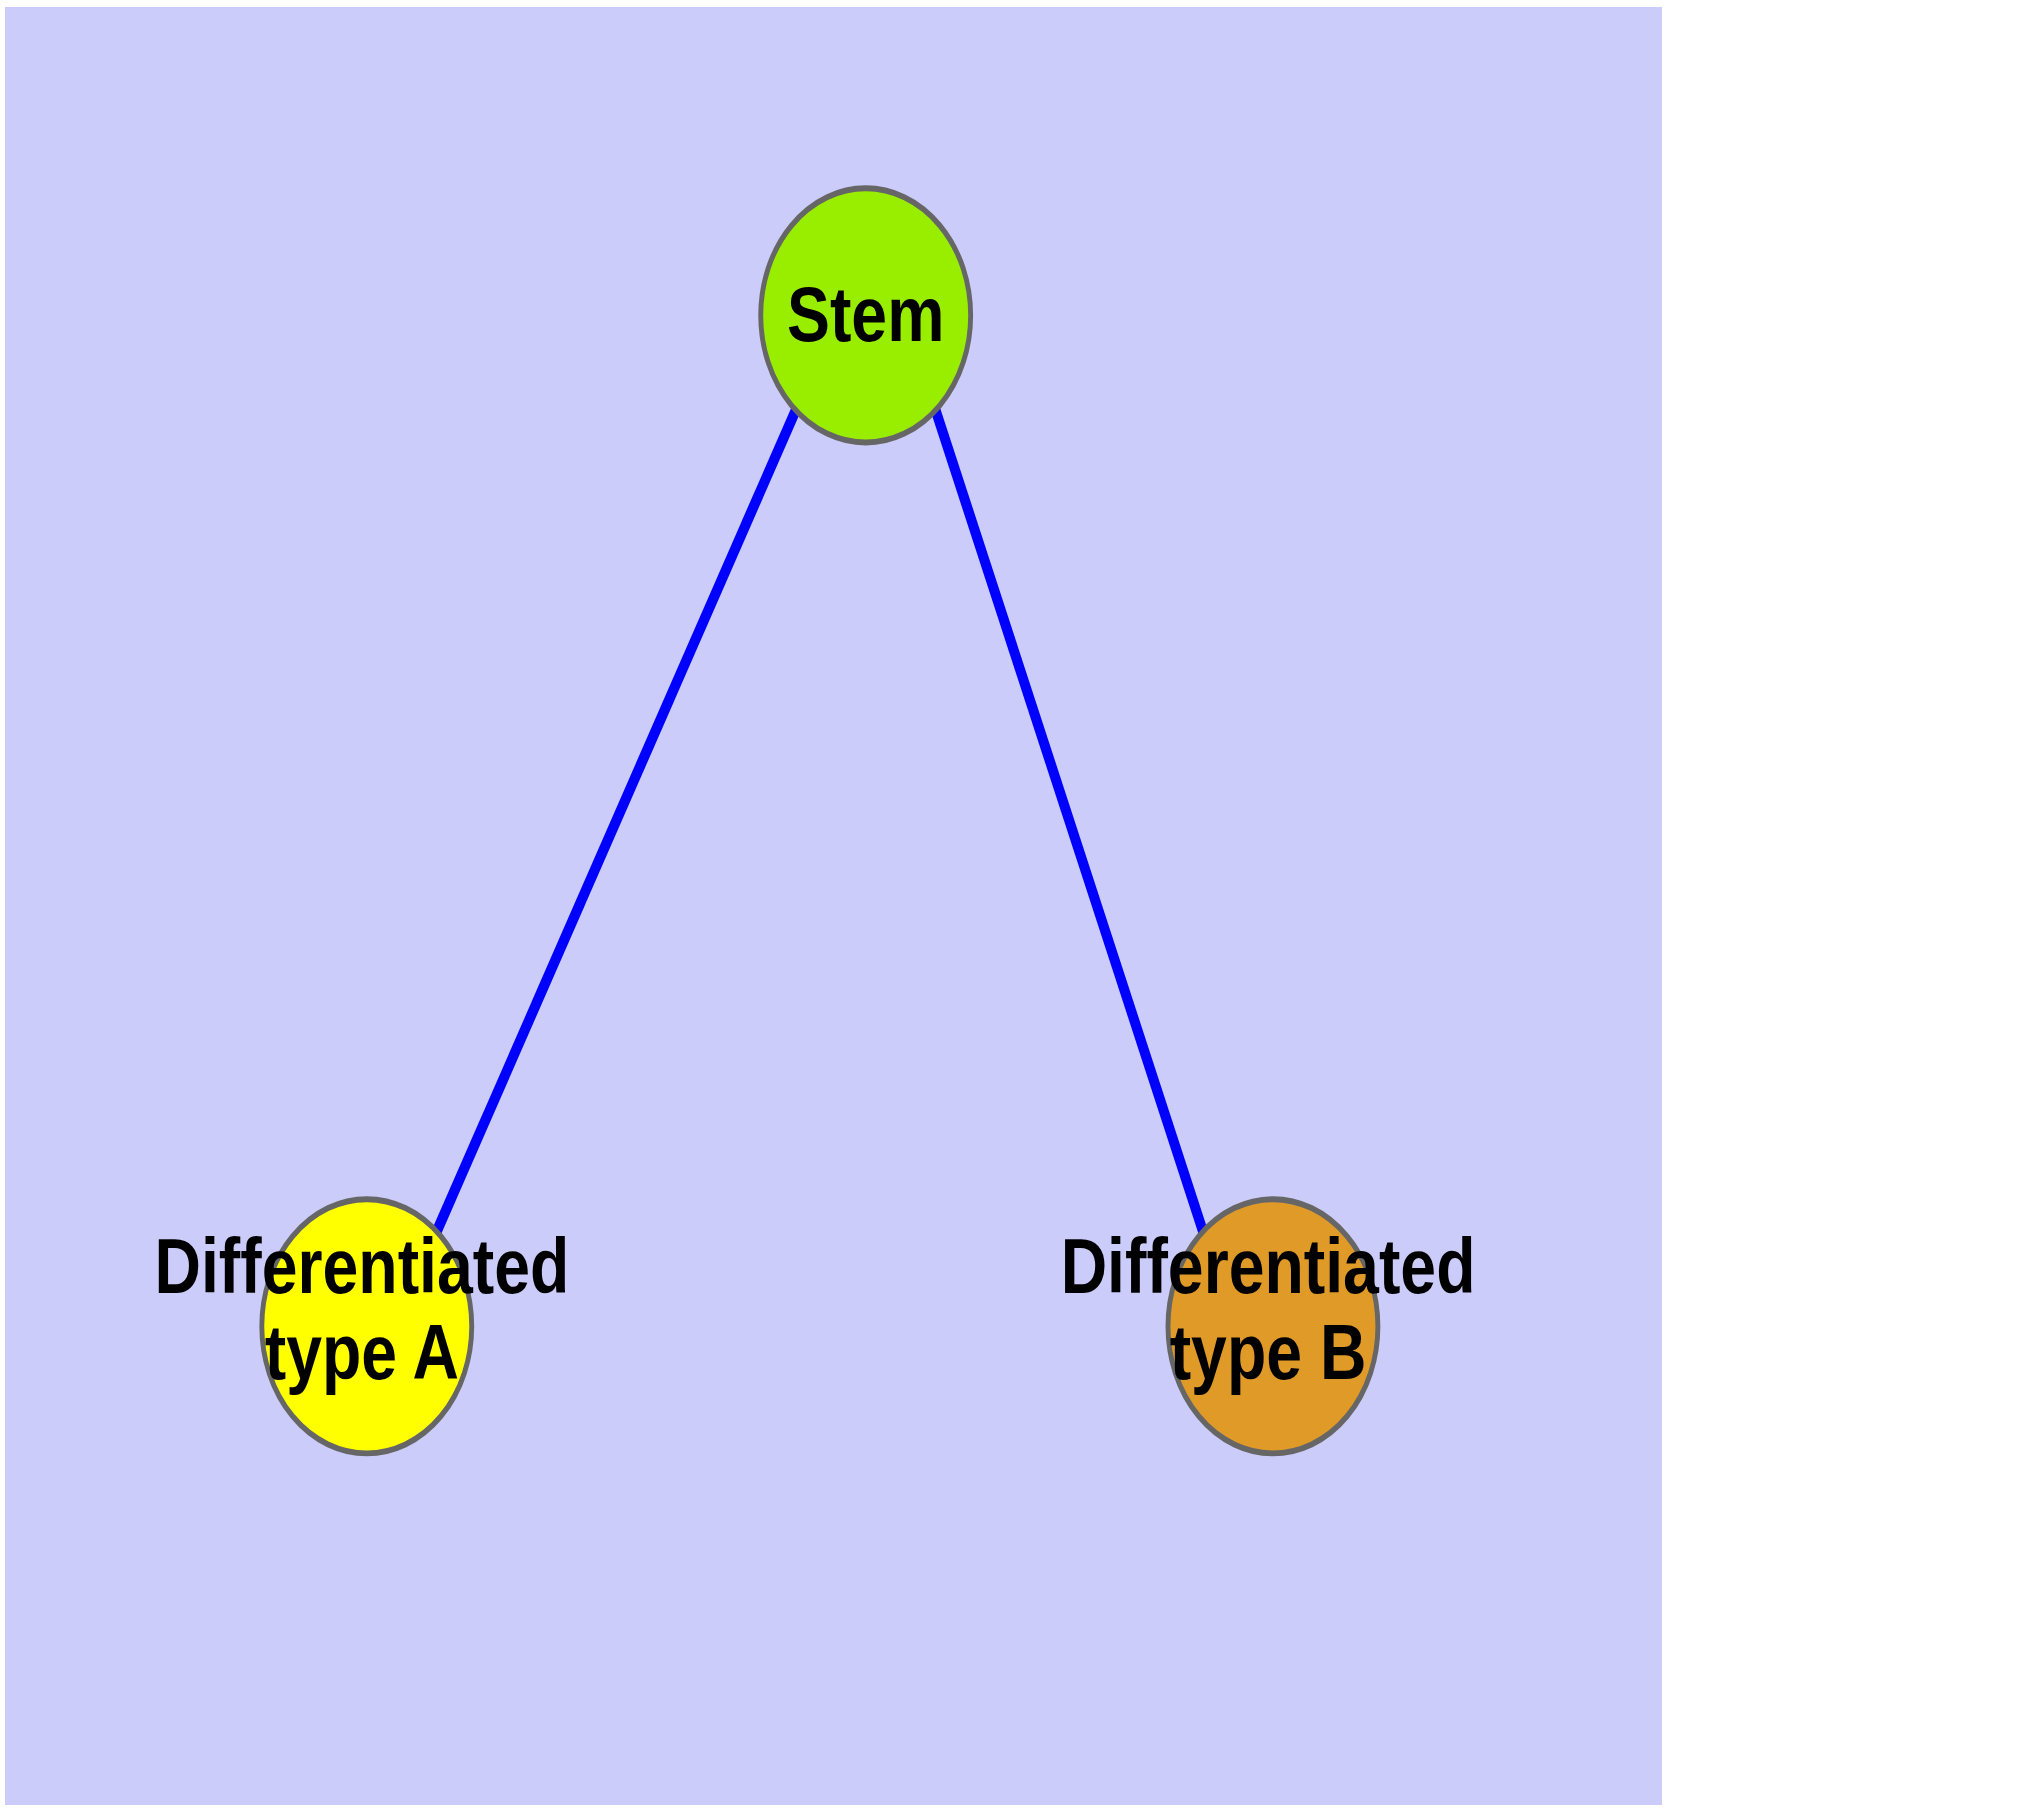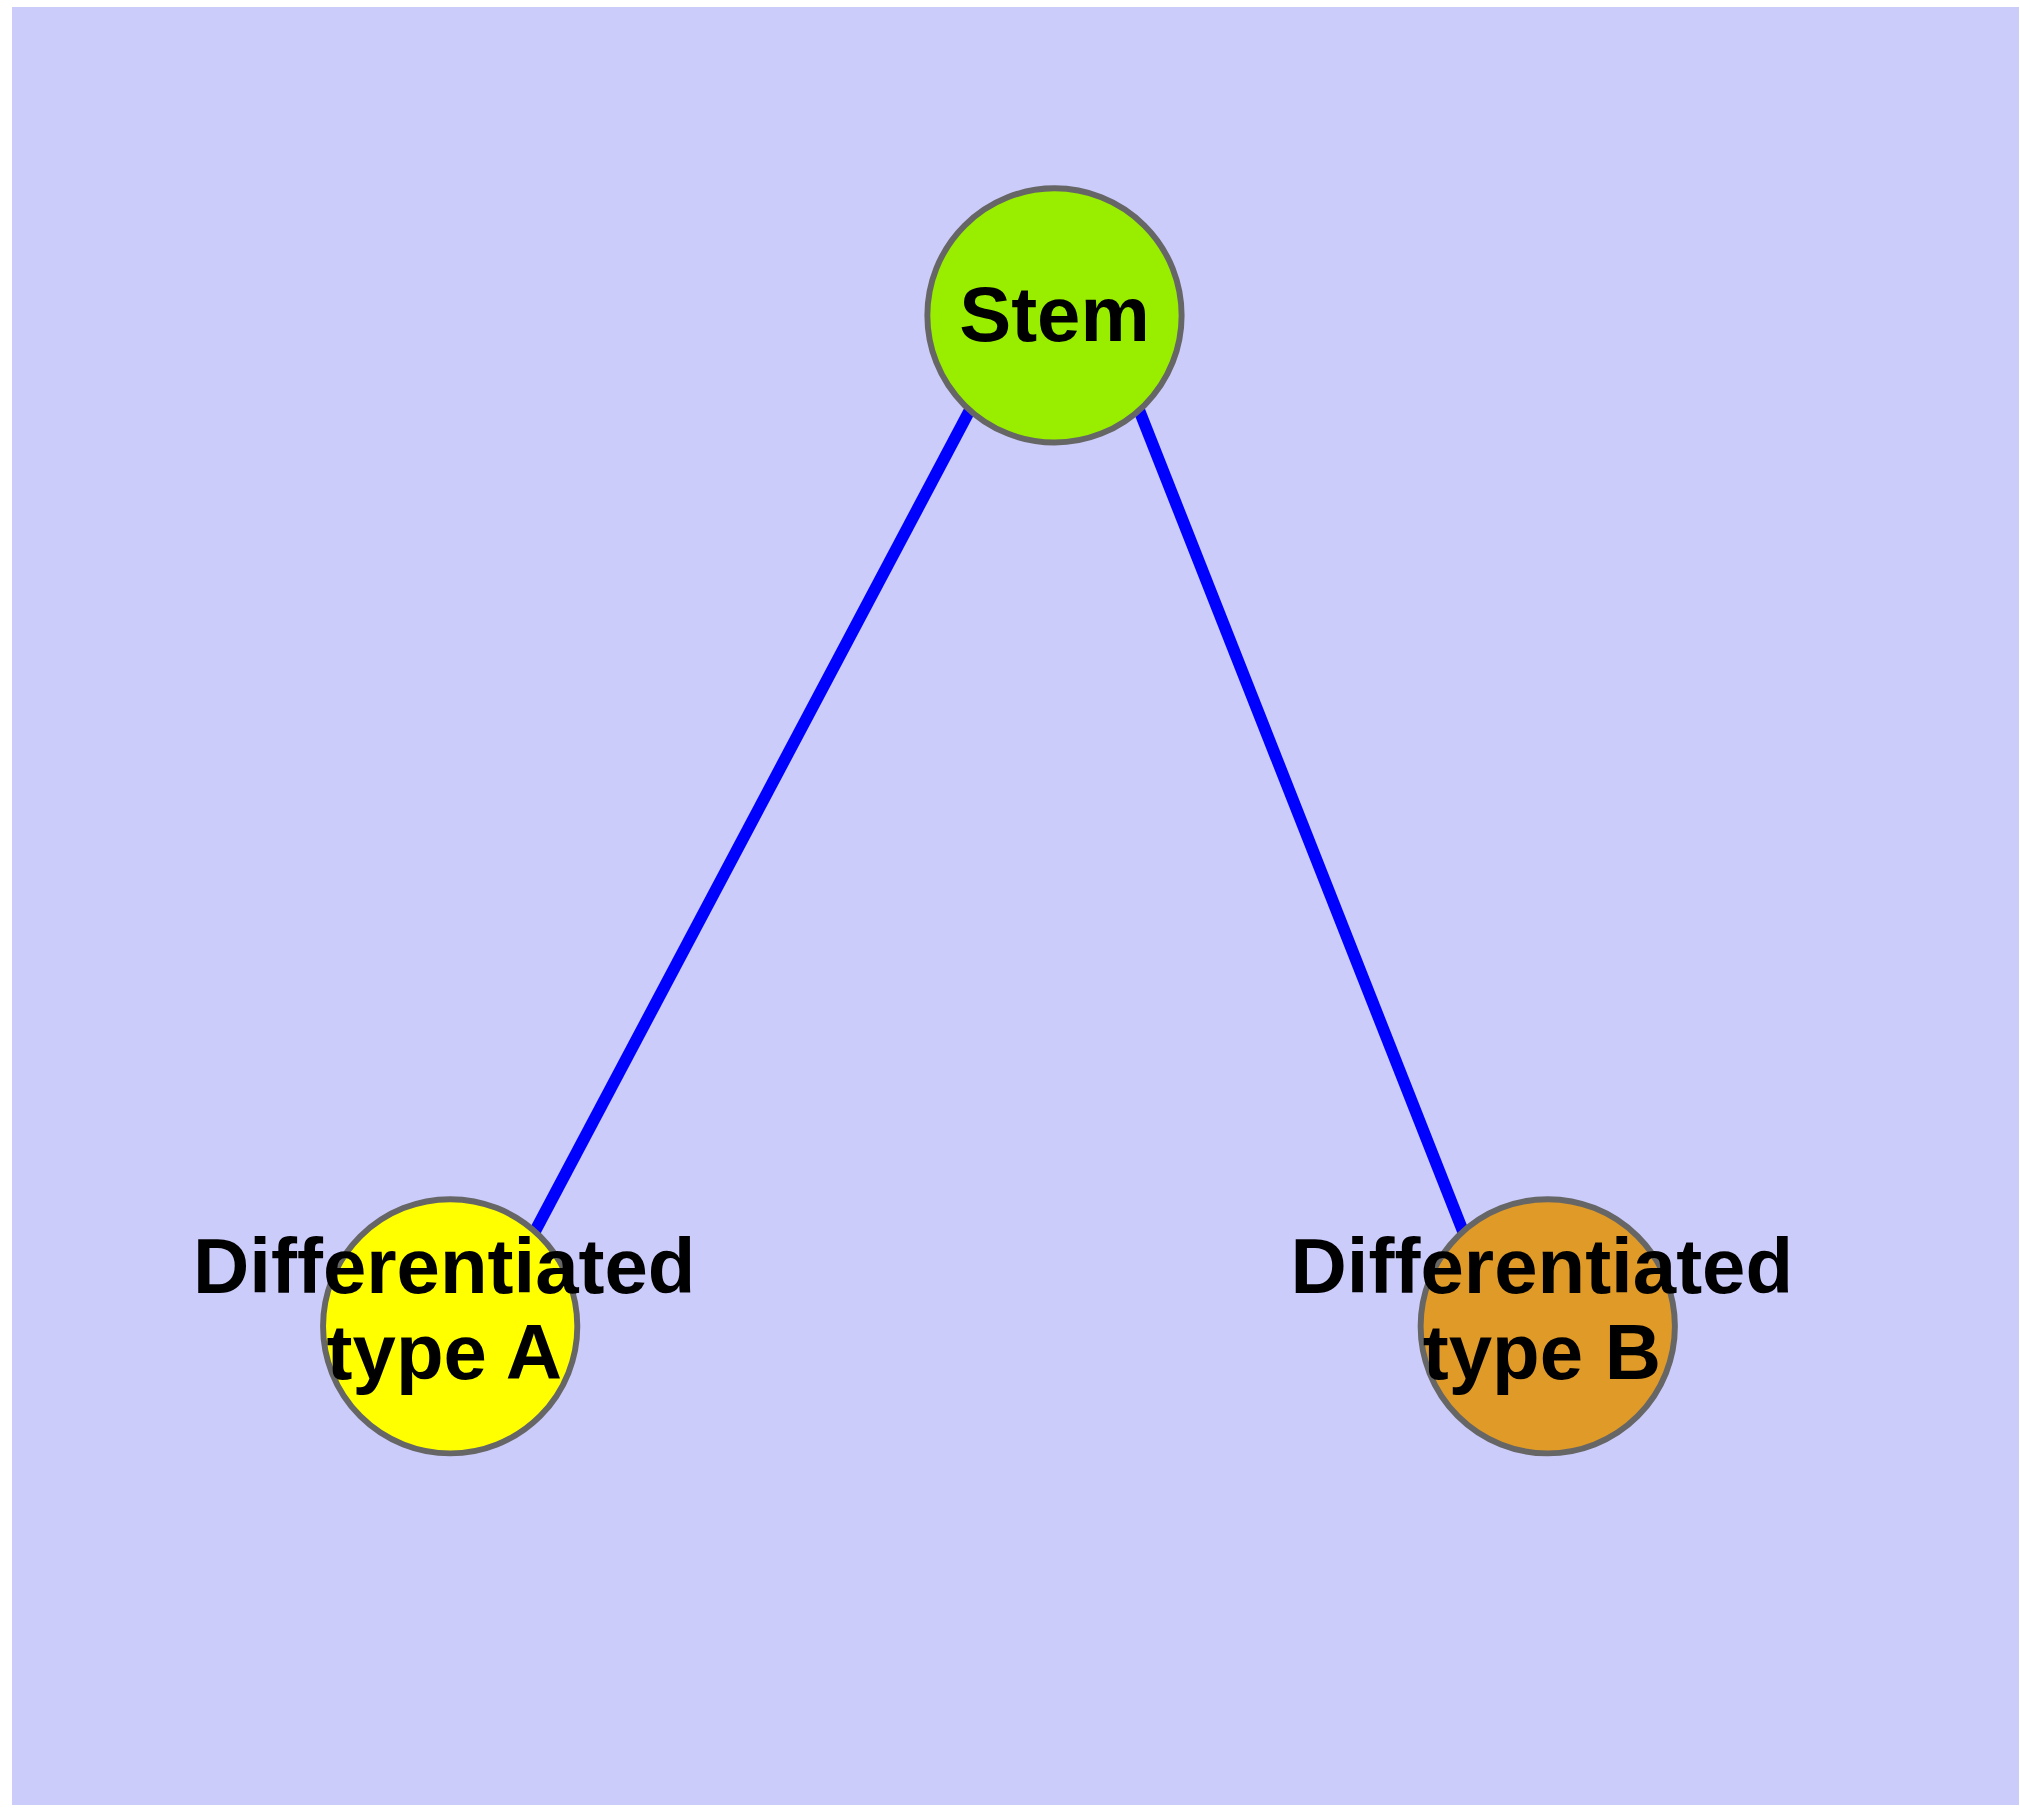--- a/index.html
+++ b/index.html
@@ -10,23 +10,23 @@
   #canvas {
     position: relative;
     width: 2021px;
     height: 1812px;
     background: #ffffff;
     overflow: hidden;
     font-family: "Liberation Sans", sans-serif;
   }
   #plot-area {
     position: absolute;
-    left: 12px;
+    left: 5px;
     top: 6.8px;
-    width: 2007px;
+    width: 1657px;
     height: 1798px;
     background: #ccccfa;
   }
   #graph-svg {
     position: absolute;
     left: 0;
     top: 0;
     width: 100%;
     height: 100%;
     display: block;

